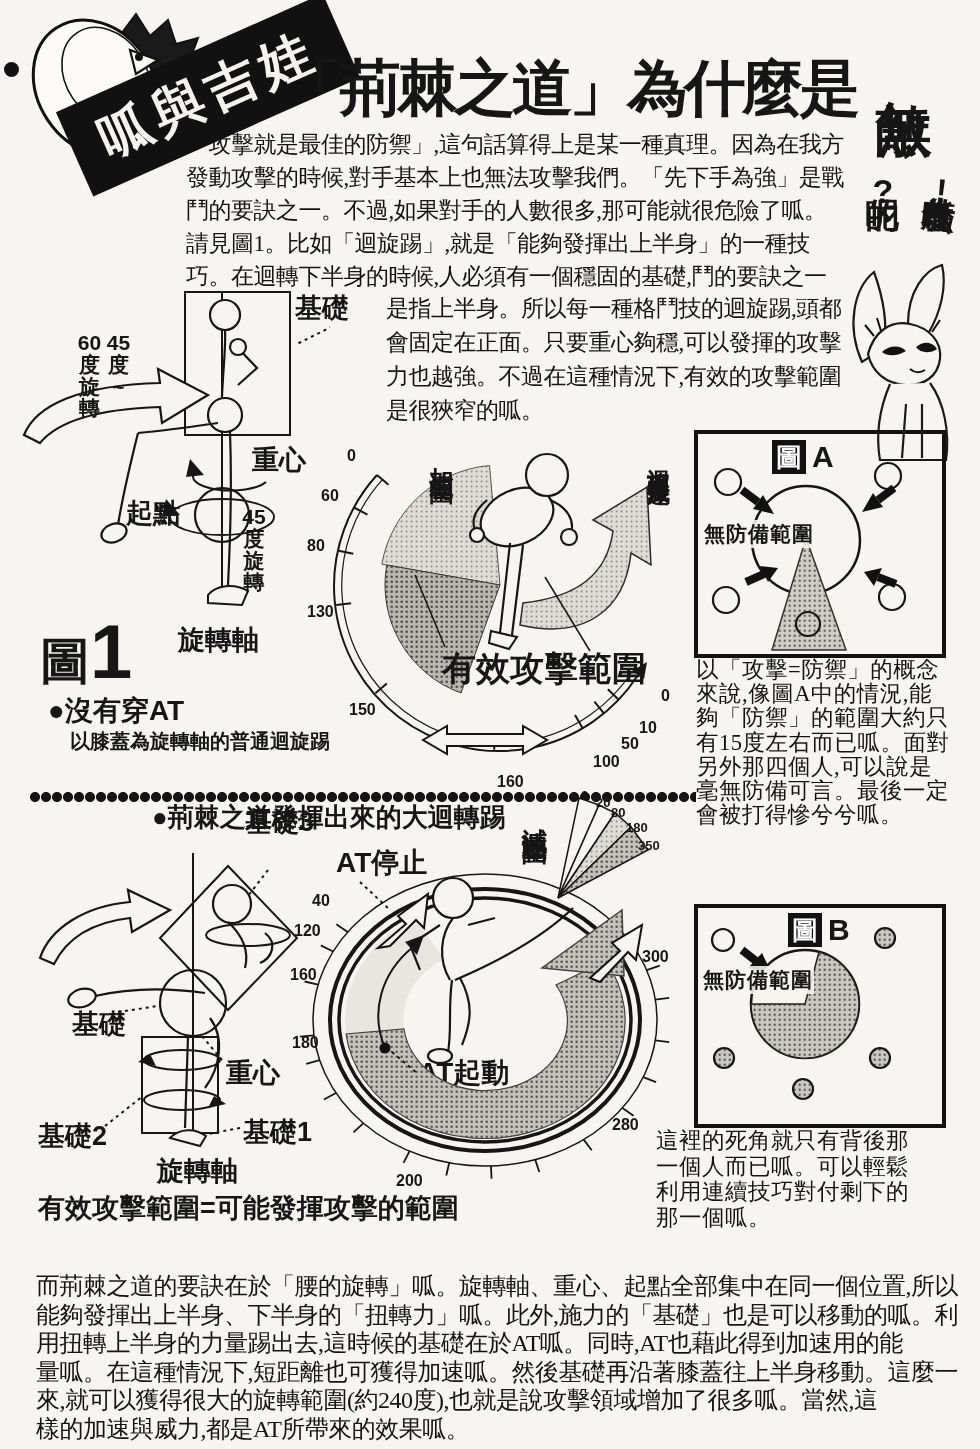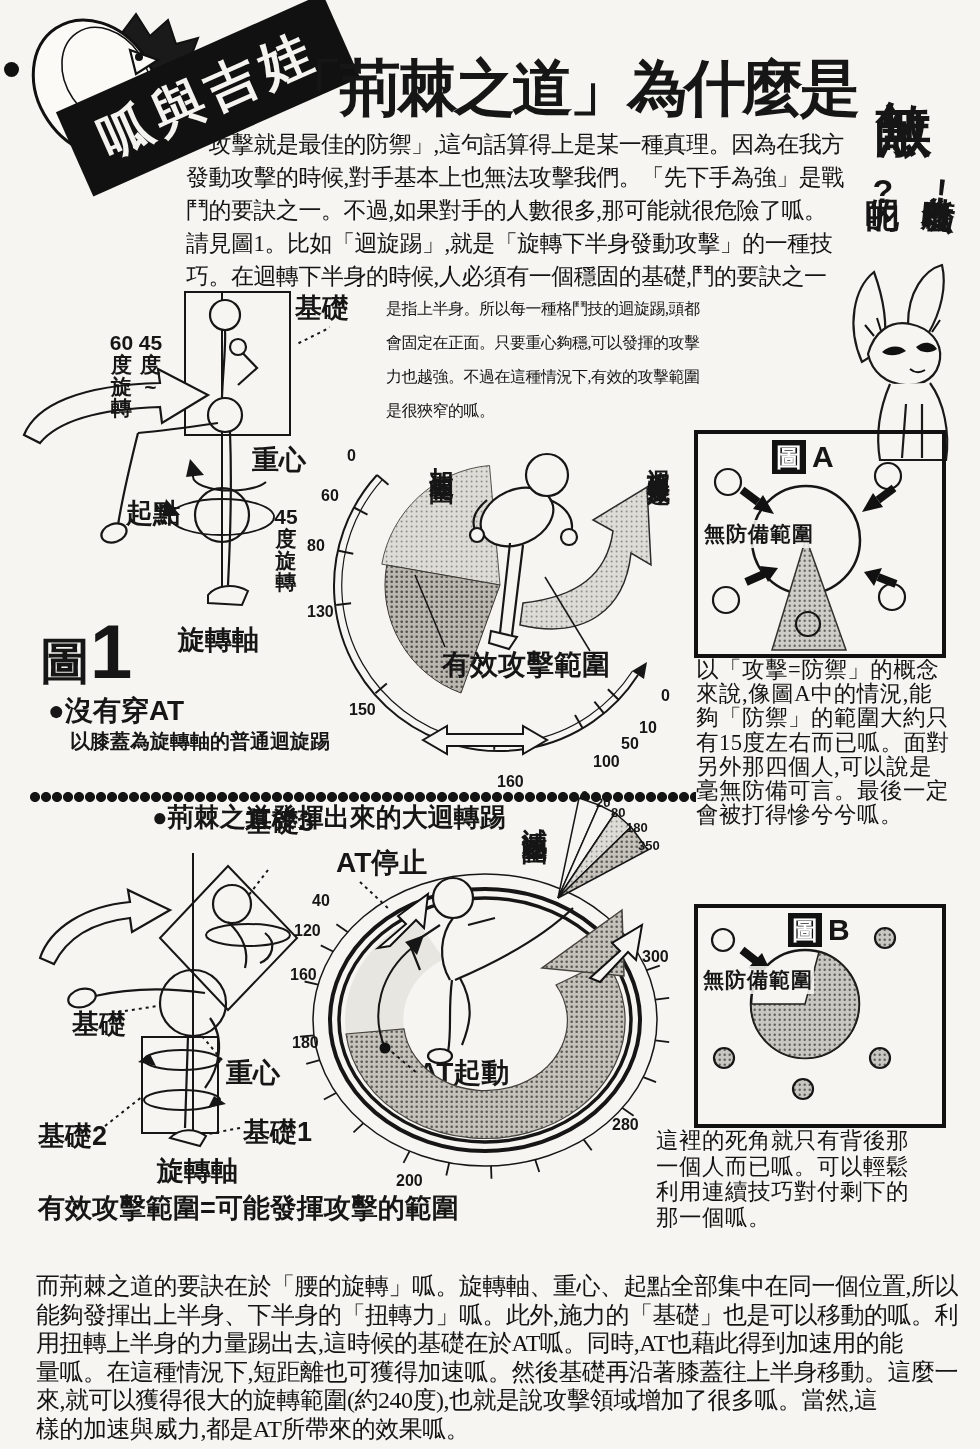--- a/index.html
+++ b/index.html
@@ -3,21 +3,21 @@
 <meta charset="utf-8">
 <style>
   html,body{margin:0;padding:0;background:#777;}
   .page{position:relative;width:980px;height:1449px;background:#f6f5f1;overflow:hidden;
         font-family:"Liberation Sans",sans-serif;color:#161616;}
   .abs{position:absolute;}
   .lbl{position:absolute;font-weight:bold;color:#161616;white-space:nowrap;
        font-family:"Liberation Sans",sans-serif;}
   .v{writing-mode:vertical-rl;text-orientation:upright;letter-spacing:3px;}
   .col{position:absolute;font-weight:bold;word-break:break-all;line-height:1.04;text-align:center;
-       font-family:"Liberation Sans",sans-serif;margin-left:32px;}
+       font-family:"Liberation Sans",sans-serif;}
   .para{position:absolute;font-family:Liberation Serif, serif;color:#141414;}
   .para div{white-space:nowrap;}
   .banner{position:absolute;left:62px;top:49px;width:292px;height:92px;background:#111;
           transform:rotate(-24deg);display:flex;align-items:center;justify-content:center;}
   .banner span{color:#f5f3ef;font-size:52px;font-weight:900;letter-spacing:6px;white-space:nowrap;}
   .title-main{position:absolute;left:282px;top:48px;font-size:61px;font-weight:900;
               letter-spacing:-3.5px;white-space:nowrap;}
   .dbox{position:absolute;border:4px solid #111;}
   .zone{position:absolute;font-weight:bold;font-size:21px;letter-spacing:1px;
         background:rgba(246,245,241,.88);padding:0 1px;white-space:nowrap;}
@@ -67,24 +67,24 @@
     <path d="M54,90 C62,83 72,83 78,89 C70,94 60,95 54,90 Z" fill="#111"></path>
     <path d="M88,85 C96,78 105,80 109,87 C102,92 92,91 88,85 Z" fill="#111"></path>
     <path d="M82,107 Q89,113 97,108" fill="none" stroke="#111" stroke-width="2"></path>
     <path d="M46,74 L37,63 M53,69 L49,56 M104,70 L112,58" stroke="#111" stroke-width="2"></path>
   </svg>
 
   <div class="para" style="left:186px;top:128px;font-size:23px;line-height:33px;letter-spacing:-0.5px;">
     <div>「攻擊就是最佳的防禦」,這句話算得上是某一種真理。因為在我方</div>
     <div>發動攻擊的時候,對手基本上也無法攻擊我們。「先下手為強」是戰</div>
     <div>鬥的要訣之一。不過,如果對手的人數很多,那可能就很危險了呱。</div>
-    <div>請見圖1。比如「迴旋踢」,就是「旋轉下半身發動攻擊」的一種技</div>
+    <div>請見圖1。比如「迴旋踢」,就是「能夠發揮出上半身」的一種技</div>
     <div>巧。在迴轉下半身的時候,人必須有一個穩固的基礎,鬥的要訣之一</div>
   </div>
-  <div class="para" style="left:386px;top:292px;font-size:16px;line-height:34px;letter-spacing:-0.5px;">
+  <div class="para" style="left:386px;top:292px;font-size:23px;line-height:34px;letter-spacing:-0.5px;">
     <div>是指上半身。所以每一種格鬥技的迴旋踢,頭都</div>
     <div>會固定在正面。只要重心夠穩,可以發揮的攻擊</div>
     <div>力也越強。不過在這種情況下,有效的攻擊範圍</div>
     <div>是很狹窄的呱。</div>
   </div>
 
   <svg class="abs" style="left:10px;top:285px;" width="320" height="345" viewBox="0 0 320 345">
     <rect x="175" y="7" width="105" height="143" fill="none" stroke="#161616" stroke-width="2"></rect>
     <line x1="212" y1="7" x2="212" y2="312" stroke="#161616" stroke-width="2"></line>
     <line x1="335" y1="35" x2="285" y2="60" stroke="#161616" stroke-width="2" stroke-dasharray="3,4"></line>
@@ -180,21 +180,21 @@
     </g>
 
     <line x1="150" y1="222" x2="120" y2="150" stroke="#161616" stroke-width="1.5"></line>
     <line x1="295" y1="226" x2="250" y2="152" stroke="#161616" stroke-width="1.5"></line>
 
     <polygon points="128,315 152,301 152,309 228,309 228,301 252,315 228,329 228,321 152,321 152,329" fill="#f6f5f1" stroke="#161616" stroke-width="2"></polygon>
   </svg>
 
   <div class="lbl v" style="left:426px;top:446px;font-size:25px;letter-spacing:5px;">加速範圍</div>
   <div class="lbl v" style="left:644px;top:450px;font-size:23px;letter-spacing:2px;">迴旋反彈之後減速</div>
-  <div class="lbl" style="left:442px;top:646px;font-size:28px;">有效攻擊範圍</div>
+  <div class="lbl" style="left:442px;top:646px;font-size:34px;">有效攻擊範圍</div>
 
   <div class="dbox" style="left:694px;top:430px;width:244px;height:220px;">
     <svg class="abs" style="left:0;top:0;" width="244" height="220" viewBox="0 0 244 220">
       <defs>
         <pattern id="tnA" patternUnits="userSpaceOnUse" width="5" height="5">
           <rect width="5" height="5" fill="#cfcdc7"></rect>
             <circle cx="1.7" cy="1.7" r="1.2" fill="#6b6963"></circle>
         </pattern>
       </defs>
       <g fill="#f6f5f1" stroke="#161616" stroke-width="2.2">

